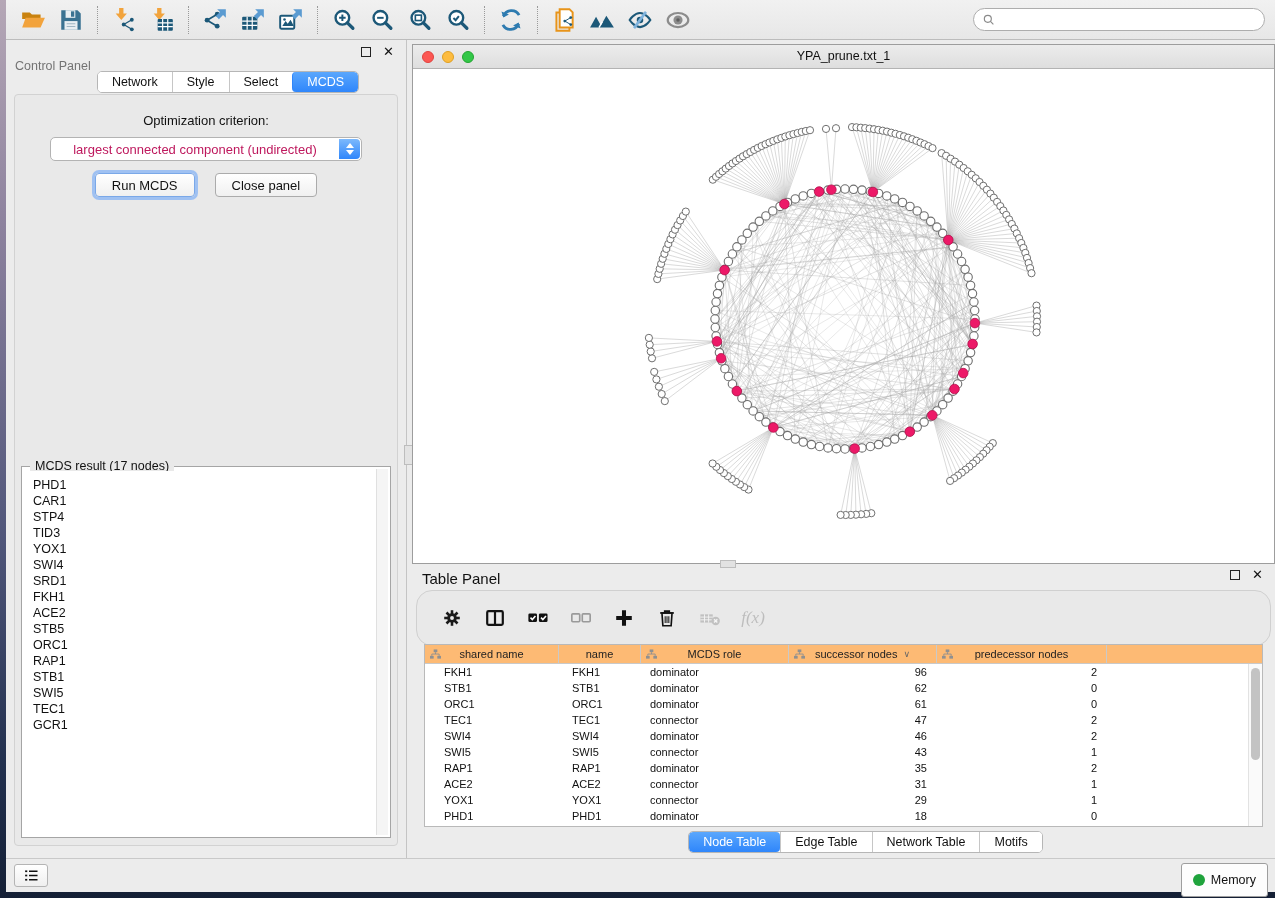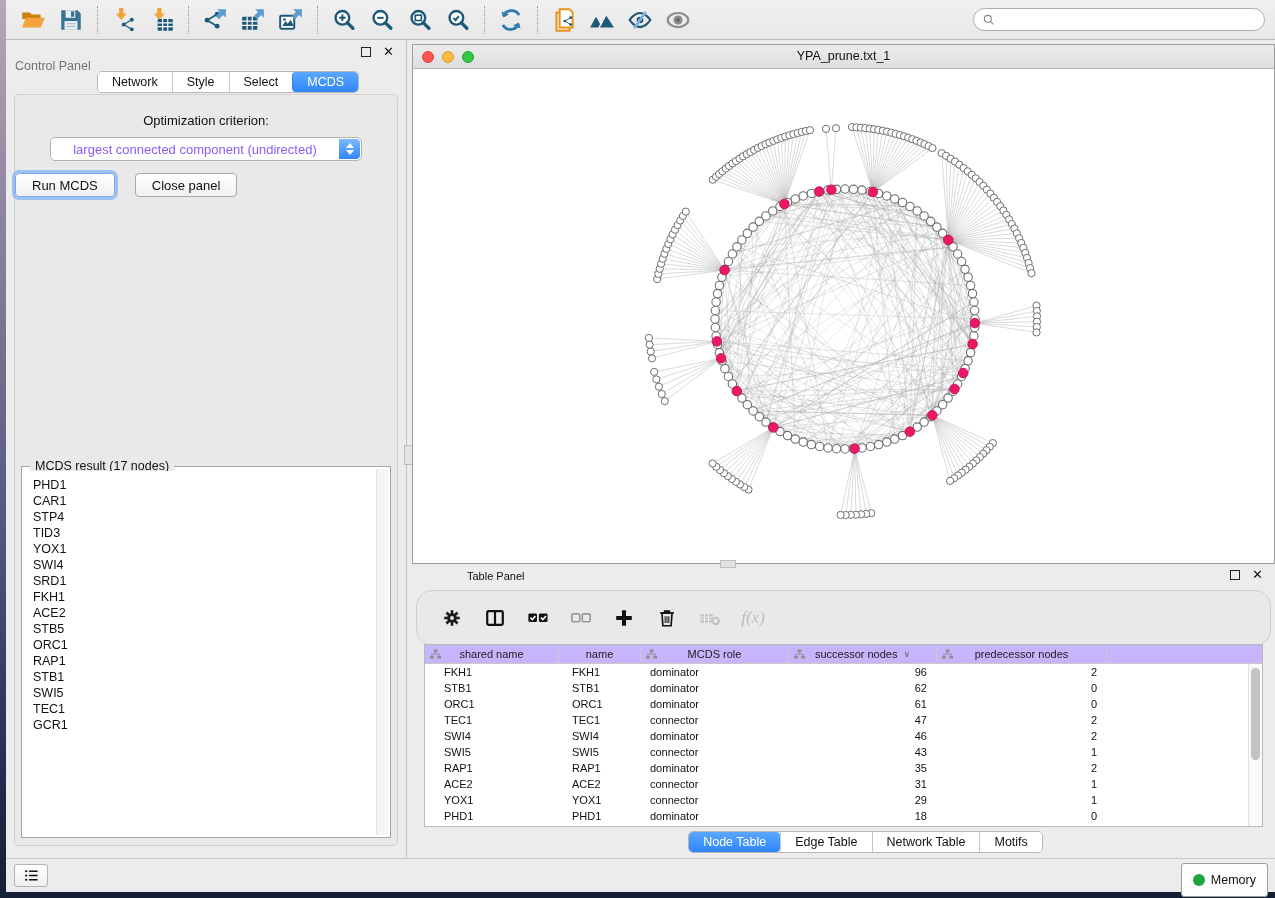--- a/index.html
+++ b/index.html
@@ -30,25 +30,25 @@
   .float-btn { width:10px; height:10px; border:1.6px solid #222; display:inline-block; }
   .close-btn { font-size:13px; font-weight:bold; color:#111; line-height:10px; }
   .cp-tabs { position:absolute; top:31px; left:0; width:100%; display:flex; justify-content:center; }
   .seg-group { display:inline-flex; background:#fff; border:1px solid #b6b6b6; border-radius:5px; overflow:hidden; height:22px;margin-left:44px; }
   .seg { padding:3px 14px; font-size:12.5px; color:#111; border-left:1px solid #c6c6c6; display:flex; align-items:center; background:#fff; }
   .seg:first-child { border-left:none; }
   .seg.active { background:linear-gradient(#5aa7fd,#2f86fb); color:#fff; border-left-color:#2f86fb; border-radius:4px; }
   .cp-page { position:absolute; left:8px; right:8px; top:54px; bottom:12px; background:#e9e9e9; border:1px solid #d2d2d2; border-radius:4px; }
   .opt-label { text-align:center; margin-top:18px; font-size:13px; color:#111; }
   .combo { width:312px; height:24px; margin:9px auto 0; background:#fff; border:1px solid #b3b3b3; border-radius:5px; display:flex; align-items:center; position:relative; }
-  .combo-text { flex:1; text-align:center; font-size:13px; color:#8b5cf6; padding-right:22px; }
+  .combo-text { flex:1; text-align:center; font-size:13px; color:#be185d; padding-right:22px; }
   .combo-arrows { position:absolute; right:1px; top:1px; bottom:1px; width:21px; border-radius:0 4px 4px 0; background:linear-gradient(#7db9fc,#2f86fb); display:flex; flex-direction:column; align-items:center; justify-content:center; gap:2px; }
   .combo-arrows .up { width:0; height:0; border-left:4px solid transparent; border-right:4px solid transparent; border-bottom:5px solid #fff; }
   .combo-arrows .dn { width:0; height:0; border-left:4px solid transparent; border-right:4px solid transparent; border-top:5px solid #fff; }
-  .btn-row { display:flex; gap:20px; margin-top:12px; }
+  .btn-row { display:flex; justify-content:center; gap:20px; margin-top:12px; }
   .mac-btn { font-family:inherit; font-size:13px; color:#111; background:linear-gradient(#ffffff,#f0f0f0); border:1px solid #ababab; border-radius:4px; height:24px; padding:0 16px; }
   .mac-btn.focused { box-shadow:0 0 0 3px rgba(98,161,250,.55); border-color:#7aa8e8; }
   .result-box { position:absolute; left:6px; right:6px; top:371px; bottom:7px; border:1px solid #a5a5a5; background:#fff; }
   .result-legend { position:absolute; top:-8px; left:8px; background:#e9e9e9; padding:0 5px; font-size:12.5px; color:#111; }
   .result-list { position:absolute; left:2px; top:4px; bottom:2px; right:14px; background:#fff; overflow:hidden; padding:6px 0 0 9px; }
   .result-list div { font-size:12.5px; line-height:16px; color:#111; }
   .result-scroll { position:absolute; top:2px; bottom:2px; right:2px; width:12px; background:#f5f5f5; border-left:1px solid #e0e0e0; }
 
   
   .v-split { position:absolute; left:400px; top:0; width:6px; height:818px; background:#ececec; border-left:1px solid #c4c4c4; }
@@ -63,29 +63,29 @@
   .tl.red { background:var(--tred); border:1px solid #df4440; }
   .tl.yel { background:var(--tyel); border:1px solid #dfa023; }
   .tl.grn { background:var(--tgrn); border:1px solid #24a532; }
   .net-title { display:block; text-align:center; font-size:12.5px; color:#111; line-height:23px; }
   .net-canvas { position:absolute; left:0; right:0; top:24px; bottom:0; background:#fff; overflow:hidden; }
   .h-grip { position:absolute; top:520px; left:308px; width:16px; height:8px; background:#e2e2e2; border:1px solid #bdbdbd; z-index:5; }
 
   
   .table-panel { position:absolute; left:0; right:0; top:524px; height:294px; background:#ececec; }
   .tp-header { height:24px; position:relative; }
-  .tp-title { position:absolute; left:10px; top:6px; font-size:11px; color:#111;margin-left:45px; }
+  .tp-title { position:absolute; left:10px; top:6px; font-size:15px; color:#111; }
   .tp-btns { position:absolute; right:12px; top:6px; display:flex; gap:12px; align-items:center; }
   .tp-toolbar { position:absolute; left:4px; right:4px; top:26px; height:56px; background:#e9e9e9; border:1px solid #d0d0d0; border-radius:16px; display:flex; align-items:center; gap:17px; padding-left:22px; }
   .tp-ico { width:26px; height:24px; display:flex; align-items:center; justify-content:center; }
   .tp-ico svg { width:22px; height:22px; }
   .tp-ico.disabled { opacity:.55; }
   .fx-label { font-family:"Liberation Serif","DejaVu Serif",serif; font-style:italic; font-size:17px; color:#9a9a9a; }
   .tbl-wrap { position:absolute; left:12px; right:12px; top:80px; height:183px; background:#fff; border:1px solid #b9b9b9; }
-  .tbl-head { display:flex; height:19px; background:#c4b5fd; border-bottom:1px solid #c9c9c9; }
+  .tbl-head { display:flex; height:19px; background:#fdba74; border-bottom:1px solid #c9c9c9; }
   .th { position:relative; display:flex; align-items:center; justify-content:center; font-size:11px; color:#222; border-right:1px solid #c9c9c9; gap:4px; }
   .th .tree { position:absolute; left:5px; top:4px; }
   .th .sort { color:#666; font-size:9px; margin-left:2px; }
   .th.filler { border-right:none; flex:1; }
   .tbl-body { position:absolute; left:0; right:14px; top:19px; bottom:0; overflow:hidden; }
   .tr { display:flex; height:16px; }
   .td { font-size:11px; color:#111; line-height:16px; white-space:nowrap; overflow:hidden; }
   .td.num { text-align:right; padding-right:10px; }
   .tbl-scroll { position:absolute; right:0; top:19px; bottom:0; width:14px; background:#fafafa; border-left:1px solid #e2e2e2; }
   .tbl-thumb { position:absolute; left:2px; top:4px; width:9px; height:92px; border-radius:5px; background:#c3c3c3; }

